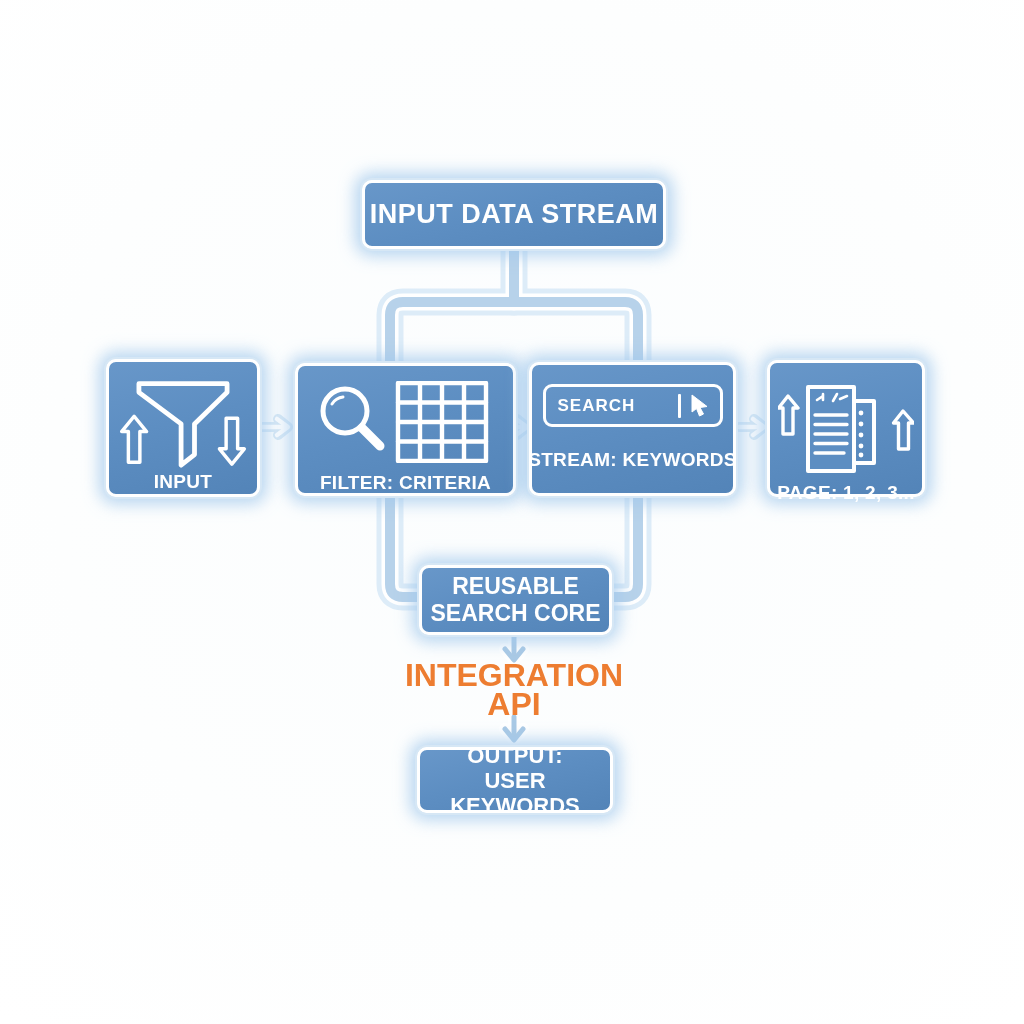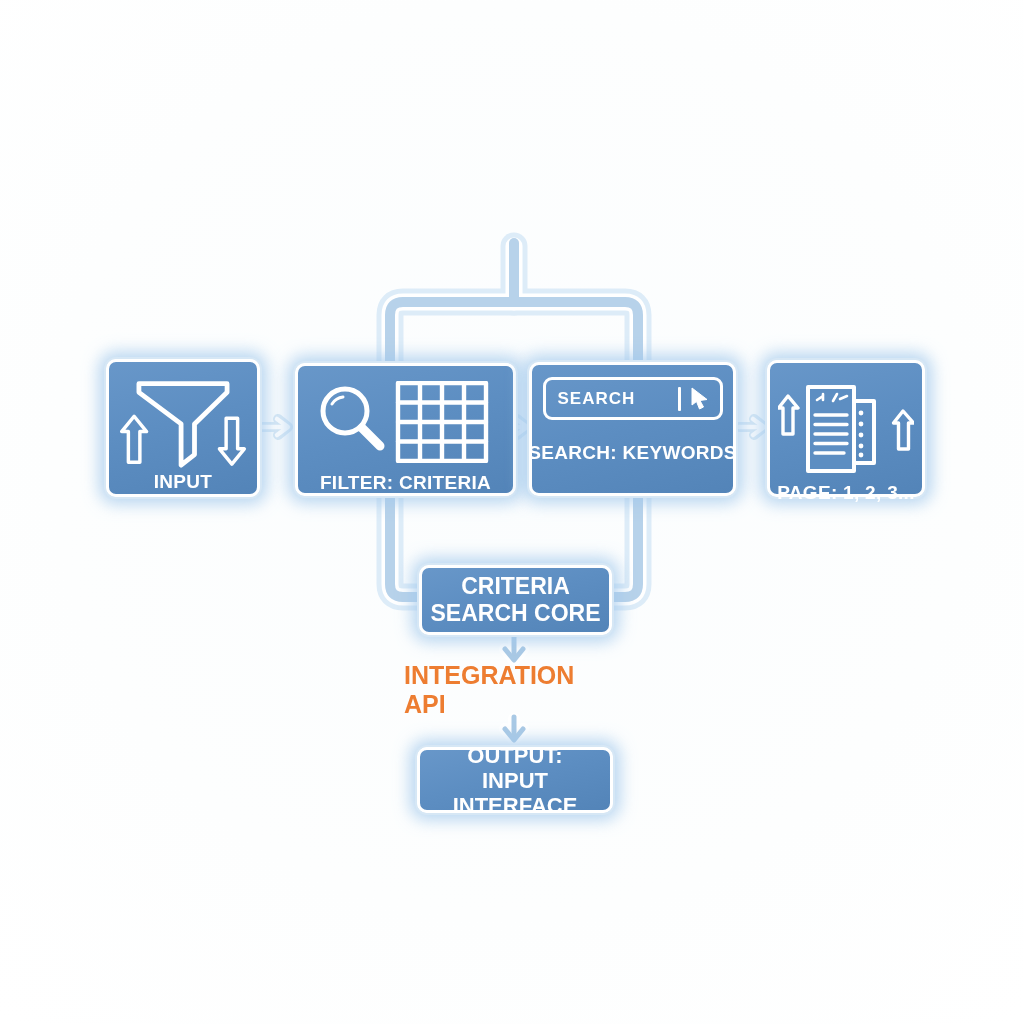--- a/index.html
+++ b/index.html
@@ -16,30 +16,30 @@
     box-shadow:0 0 0 2px #d6e7f5, 0 0 16px 7px rgba(160,200,236,0.75);
     color:#ffffff;font-weight:bold;
     display:flex;flex-direction:column;align-items:center;justify-content:center;
     text-align:center;
   }
   .title-box{left:362px;top:180px;width:304px;height:69px;font-size:27px;letter-spacing:0.5px;}
   .module{justify-content:flex-start;}
   .module .label{font-size:19px;letter-spacing:0.3px;white-space:nowrap;}
   #sort-box{left:106px;top:359px;width:154px;height:138px;padding-top:14px;}
   #filter-box{left:295px;top:363px;width:221px;height:133px;padding-top:15px;}
-  #search-box{left:529px;top:362px;width:207px;height:134px;padding-top:12px;}
+  #search-box{left:529px;top:362px;width:207px;height:134px;padding-top:19px;}
   #page-box{left:767px;top:360px;width:158px;height:137px;padding-top:22px;}
   #sort-box .label{margin-top:3px;}
   #filter-box .label{margin-top:9px;}
   #page-box .label{margin-top:5px;}
   .core-box{left:419px;top:565px;width:193px;height:70px;font-size:23px;line-height:27px;}
   .output-box{left:417px;top:747px;width:196px;height:66px;font-size:22px;line-height:25px;align-items:center;}
   .api-label{
     position:absolute;z-index:2;left:404px;top:661px;width:220px;
-    color:#ED7D31;font-weight:bold;font-size:25px;line-height:29px;
+    color:#ED7D31;font-weight:bold;font-size:32px;line-height:29px;text-align:center;
   }
   .searchbar{
     box-sizing:border-box;width:180px;height:43px;
     border:3px solid #ffffff;border-radius:9px;
     display:flex;align-items:center;padding:0 10px 0 12px;
   }
   .searchbar .bar-text{font-size:17px;letter-spacing:1px;font-weight:bold;}
   .searchbar .divider{margin-left:auto;width:3px;height:24px;background:#ffffff;margin-right:9px;border-radius:1px;}
   .icon-svg{display:block;}
   .module .icon-wrap{display:flex;align-items:center;justify-content:center;}
@@ -104,20 +104,23 @@
         <path d="M514,636 L514,655"></path>
           <path d="M505,649 L514,660 L523,649"></path>
       </g>
       <g stroke="#a9c9e5" stroke-width="5">
         <path d="M514,717 L514,734"></path>
           <path d="M505,729 L514,740 L523,729"></path>
       </g>
     </g>
   </svg>
 
+  <div class="box title-box">
+    <span>INPUT DATA STREAM</span>
+  </div>
 
   <div class="box module" id="sort-box">
     <span class="icon-wrap">
       <svg class="icon-svg" width="132" height="92" viewBox="0 0 132 96" fill="none" stroke="#ffffff" stroke-linecap="round" stroke-linejoin="round">
         <path d="M20,8 H112 V17 L78,50 V82 L64,93 V50 L20,17 Z" stroke-width="5"></path>
         <path d="M15,42 L28,58 H21 V90 H9 V58 H2 Z" stroke-width="3.6"></path>
         <path d="M117,92 L130,76 H123 V44 H111 V76 H104 Z" stroke-width="3.6"></path>
       </svg>
     </span>
     <span class="label">INPUT</span>
@@ -142,21 +145,21 @@
   </div>
 
   <div class="box module" id="search-box">
     <div class="searchbar">
       <span class="bar-text">SEARCH</span>
       <span class="divider"></span>
       <svg class="icon-svg" width="20" height="23" viewBox="0 0 20 23">
         <path d="M2,1 L17,12.5 L10,13.5 L13.5,20 L9.5,22 L6.5,14.5 L2,18 Z" fill="#ffffff" stroke="#ffffff" stroke-width="1" stroke-linejoin="round"></path>
       </svg>
     </div>
-    <span class="label" style="margin-top:22px;">SEARCH: KEYWORDS</span>
+    <span class="label" style="margin-top:22px;">STREAM: KEYWORDS</span>
   </div>
 
   <div class="box module" id="page-box">
     <span class="icon-wrap">
       <svg class="icon-svg" width="136" height="92" viewBox="0 0 136 92" fill="none" stroke="#ffffff" stroke-linecap="round" stroke-linejoin="round">
         <path d="M10,11 L20,23 H15 V49 H5 V23 H0.5 Z" stroke-width="3.4"></path>
         <g>
           <rect x="70" y="16" width="26" height="62" stroke-width="4"></rect>
           <g fill="#ffffff" stroke="none">
             <circle cx="83" cy="28" r="2.4"></circle>
@@ -171,27 +174,27 @@
           <path d="M39,15 L45,11 M45,15 L45,9 M55,16 L59,9 M62,14 L69,11" stroke-width="2.6"></path>
           <path d="M37,30 H69 M37,39.5 H69 M37,49 H69 M37,58.5 H69 M37,68 H66" stroke-width="3.4"></path>
         </g>
         <path d="M125,26 L135.5,38 H130.5 V64 H120.5 V38 H115.5 Z" stroke-width="3.4"></path>
       </svg>
     </span>
     <span class="label">PAGE: 1, 2, 3...</span>
   </div>
 
   <div class="box core-box">
-    <span>CRITERIA</span>
+    <span>REUSABLE</span>
     <span>SEARCH CORE</span>
   </div>
 
   <div class="api-label">
     <div>INTEGRATION</div>
     <div>API</div>
   </div>
 
   <div class="box output-box">
     <span>OUTPUT:</span>
-    <span>INPUT INTERFACE</span>
+    <span>USER KEYWORDS</span>
   </div>
 
 </div>
 
 </body></html>

